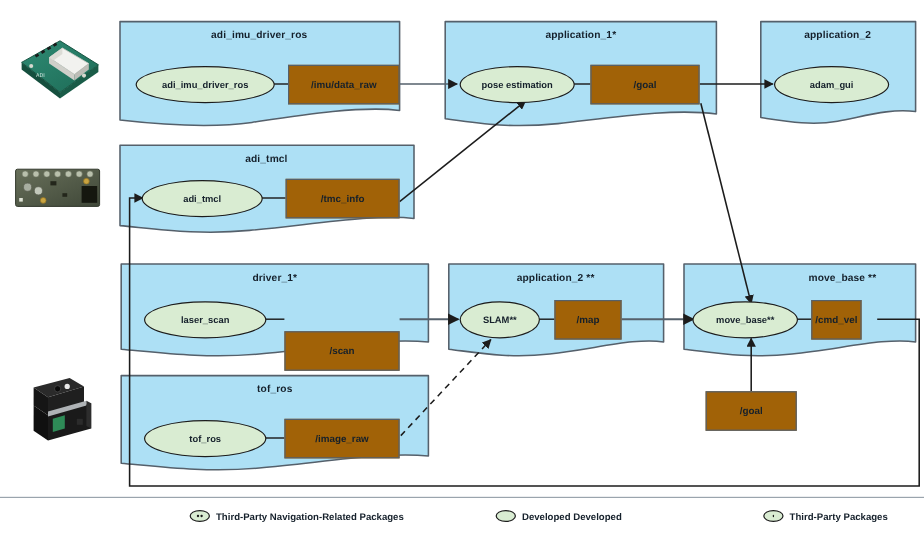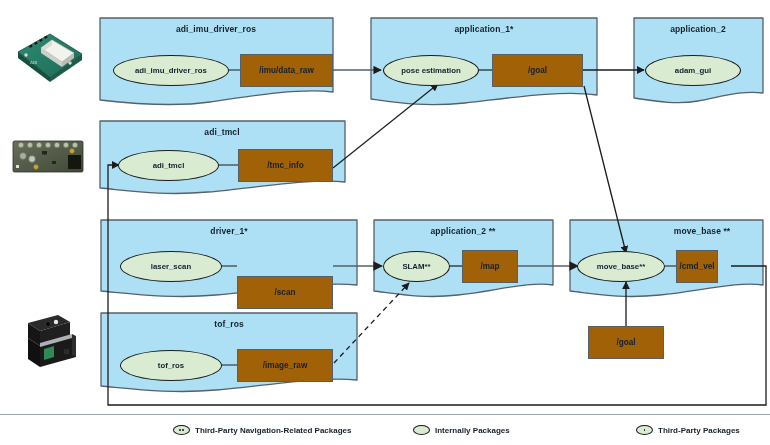--- a/index.html
+++ b/index.html
@@ -281,30 +281,30 @@
     <div class="topic-node" style="left:238px; top:149px; width:95px; height:33px;">/tmc_info</div>
     <div class="topic-node" style="left:237px; top:250px; width:96px; height:33px;margin-top:26px;">/scan</div>
     <div class="topic-node" style="left:462px; top:250px; width:56px; height:33px;">/map</div>
     <div class="topic-node" style="left:676px; top:250px; width:42px; height:33px;">/cmd_vel</div>
     <div class="topic-node" style="left:237px; top:349px; width:96px; height:33px;">/image_raw</div>
     <div class="topic-node" style="left:588px; top:326px; width:76px; height:33px;">/goal</div>
 
   </div>
 
   <div id="legend">
-    <div class="legend-item" style="left:173px;">
+    <div class="legend-item" style="left:158px;">
       <span class="legend-glyph">
         <span class="dot"></span>
           <span class="dot"></span>
       </span>
       <span class="legend-label">Third-Party Navigation-Related Packages</span>
     </div>
     <div class="legend-item" style="left:413px;">
       <span class="legend-glyph"></span>
-      <span class="legend-label">Internally Packages</span>
+      <span class="legend-label">Developed Developed</span>
     </div>
     <div class="legend-item" style="left:600px;padding-left:36px;">
       <span class="legend-glyph">
         <span class="dot"></span>
       </span>
       <span class="legend-label">Third-Party Packages</span>
     </div>
   </div>
 
 </div>

